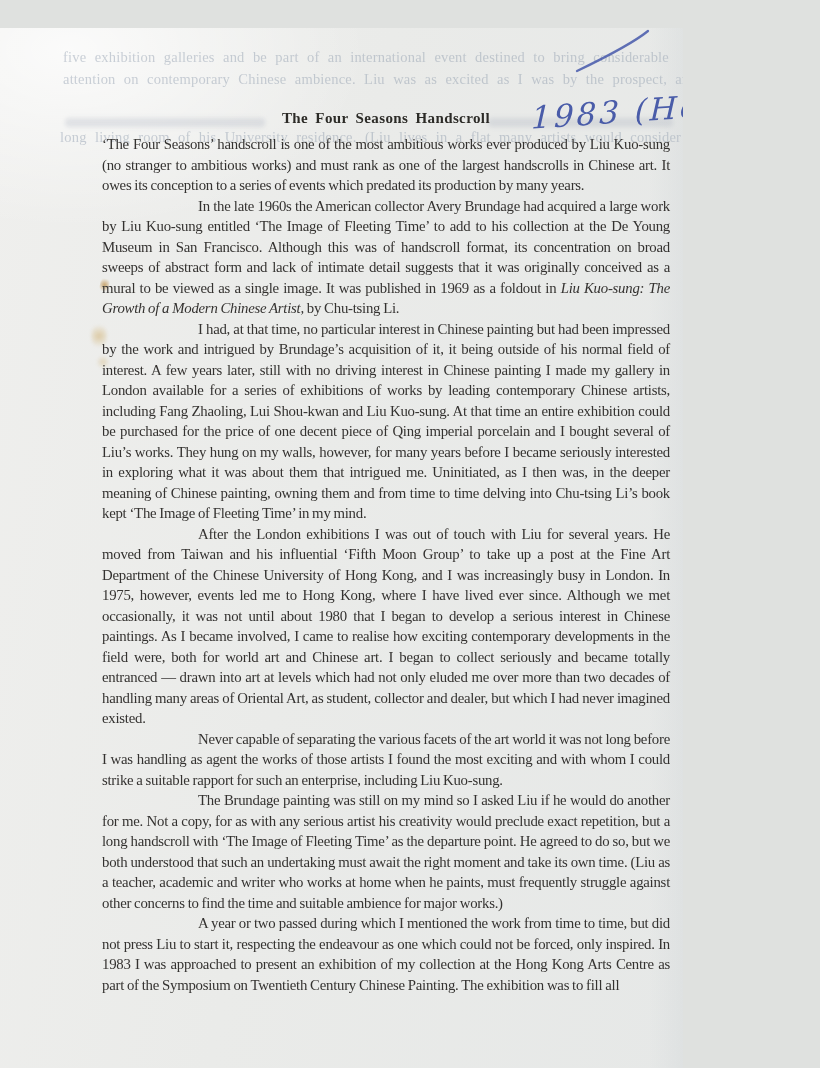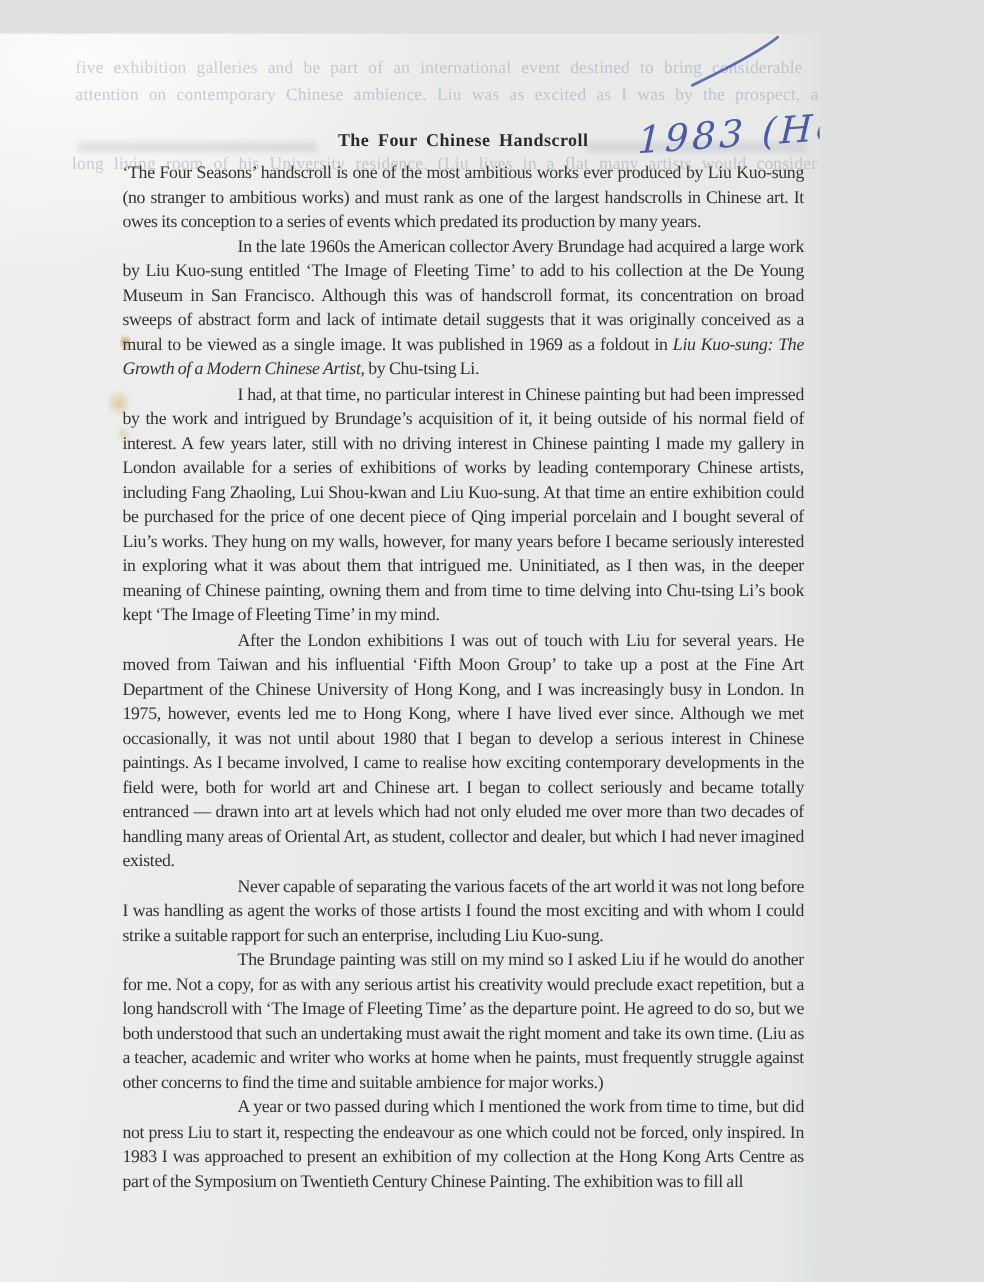--- a/index.html
+++ b/index.html
@@ -67,21 +67,21 @@
     <div class="gline g2">attention on contemporary Chinese ambience. Liu was as excited as I was by the prospect, and</div>
     <div class="gline g4">long living room of his University residence. (Liu lives in a flat many artists would consider</div>
     <div class="gsmudge s1"></div>
     <div class="gsmudge s2"></div>
   </div>
 
   <div class="stain st1"></div>
   <div class="stain st2"></div>
   <div class="stain st3"></div>
 
-  <h1 class="title">The Four Chinese Handscroll</h1>
+  <h1 class="title">The Four Seasons Handscroll</h1>
 
   <div class="annotation">1983 (Hong Kong)</div>
   <svg class="penstroke" width="100" height="56" viewBox="0 0 100 56">
     <path d="M 88 3 C 72 16 44 30 17 43" fill="none" stroke="#4558aa" stroke-width="2.3" stroke-linecap="round" opacity="0.85"></path>
   </svg>
 
   <div class="bodytext">
     <p class="para first"><span>‘The Four Seasons’ handscroll is one of the most ambitious works ever produced by Liu Kuo-sung (no stranger to ambitious works) and must rank as one of the largest handscrolls in Chinese art. It owes its conception to a series of events which predated its production by many years.</span></p>
     <p class="para"><span>In the late 1960s the American collector Avery Brundage had acquired a large work by Liu Kuo-sung entitled ‘The Image of Fleeting Time’ to add to his collection at the De Young Museum in San Francisco. Although this was of handscroll format, its concentration on broad sweeps of abstract form and lack of intimate detail suggests that it was originally conceived as a mural to be viewed as a single image. It was published in 1969 as a foldout in </span><span class="ital">Liu Kuo-sung: The Growth of a Modern Chinese Artist,</span><span> by Chu-tsing Li.</span></p>
     <p class="para"><span>I had, at that time, no particular interest in Chinese painting but had been impressed by the work and intrigued by Brundage’s acquisition of it, it being outside of his normal field of interest. A few years later, still with no driving interest in Chinese painting I made my gallery in London available for a series of exhibitions of works by leading contemporary Chinese artists, including Fang Zhaoling, Lui Shou-kwan and Liu Kuo-sung. At that time an entire exhibition could be purchased for the price of one decent piece of Qing imperial porcelain and I bought several of Liu’s works. They hung on my walls, however, for many years before I became seriously interested in exploring what it was about them that intrigued me. Uninitiated, as I then was, in the deeper meaning of Chinese painting, owning them and from time to time delving into Chu-tsing Li’s book kept ‘The Image of Fleeting Time’ in my mind.</span></p>

